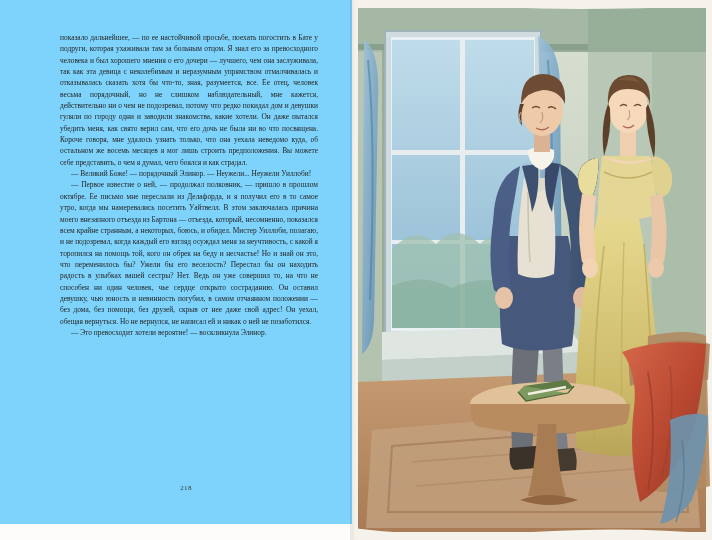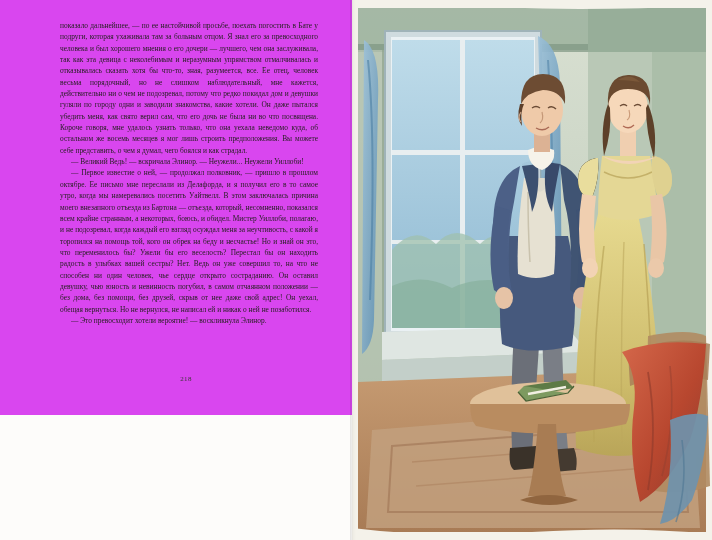--- a/index.html
+++ b/index.html
@@ -18,24 +18,24 @@
     width: 712px;
     height: 540px;
     display: flex;
     background: #fdfcfa;
   }
 
   
   .page-left {
     position: relative;
     width: 352px;
-    height: 415px;
-    background: #d946ef;
+    height: 524px;
+    background: #7dd3fc;
     box-sizing: border-box;
-    padding: 20px 22px 30px 60px;
+    padding: 32px 22px 30px 60px;
   }
   .text-col {
     width: 258px;
     font-size: 7.4px;
     line-height: 11.35px;
     color: #221f1d;
     text-align: justify;
     text-justify: inter-word;
     hyphens: manual;
   }
@@ -86,21 +86,21 @@
   }
 </style>
 </head>
 <body>
 
 <div class="spread">
 
   <div class="page-left">
     <div class="text-col">
       <p>показало дальнейшее, — по ее настойчивой просьбе, поехать погостить в Бате у подруги, которая ухаживала там за больным отцом. Я знал его за превосходного человека и был хорошего мнения о его дочери — лучшего, чем она заслуживала, так как эта девица с неколебимым и неразумным упрямством отмалчивалась и отказывалась сказать хотя бы что-то, зная, разумеется, все. Ее отец, человек весьма порядочный, но не слишком наблюдательный, мне кажется, действительно ни о чем не подозревал, потому что редко покидал дом и девушки гуляли по городу одни и заводили знакомства, какие хотели. Он даже пытался убедить меня, как свято верил сам, что его дочь не была ни во что посвящена. Короче говоря, мне удалось узнать только, что она уехала неведомо куда, об остальном же восемь месяцев я мог лишь строить предположения. Вы можете себе представить, о чем я думал, чего боялся и как страдал.</p>
-      <p class="indent">— Великий Ведь! — вскричала Элинор. — Неужели... Неужели Уиллоби!</p>
+      <p class="indent">— Великий Боже! — порядочный Элинор. — Неужели... Неужели Уиллоби!</p>
       <p class="indent">— Первое известие о ней, — продолжал полковник, — пришло в прошлом октябре. Ее письмо мне переслали из Делафорда, и я получил его в то самое утро, когда мы намеревались посетить Уайтвелл. В этом заключалась причина моего внезапного отъезда из Бартона — отъезда, который, несомненно, показался всем крайне странным, а некоторых, боюсь, и обидел. Мистер Уиллоби, полагаю, и не подозревал, когда каждый его взгляд осуждал меня за неучтивость, с какой я торопился на помощь той, кого он обрек на беду и несчастье! Но и знай он это, что переменилось бы? Ужели бы его веселость? Перестал бы он находить радость в улыбках вашей сестры? Нет. Ведь он уже совершил то, на что не способен ни один человек, чье сердце открыто состраданию. Он оставил девушку, чью юность и невинность погубил, в самом отчаянном положении — без дома, без помощи, без друзей, скрыв от нее даже свой адрес! Он уехал, обещая вернуться. Но не вернулся, не написал ей и никак о ней не позаботился.</p>
       <p class="indent">— Это превосходит хотели вероятие! — воскликнула Элинор.</p>
     </div>
     <div class="folio">
       <span class="folio-inner">218</span>
     </div>
   </div>
 
   <div class="gutter"></div>
 

